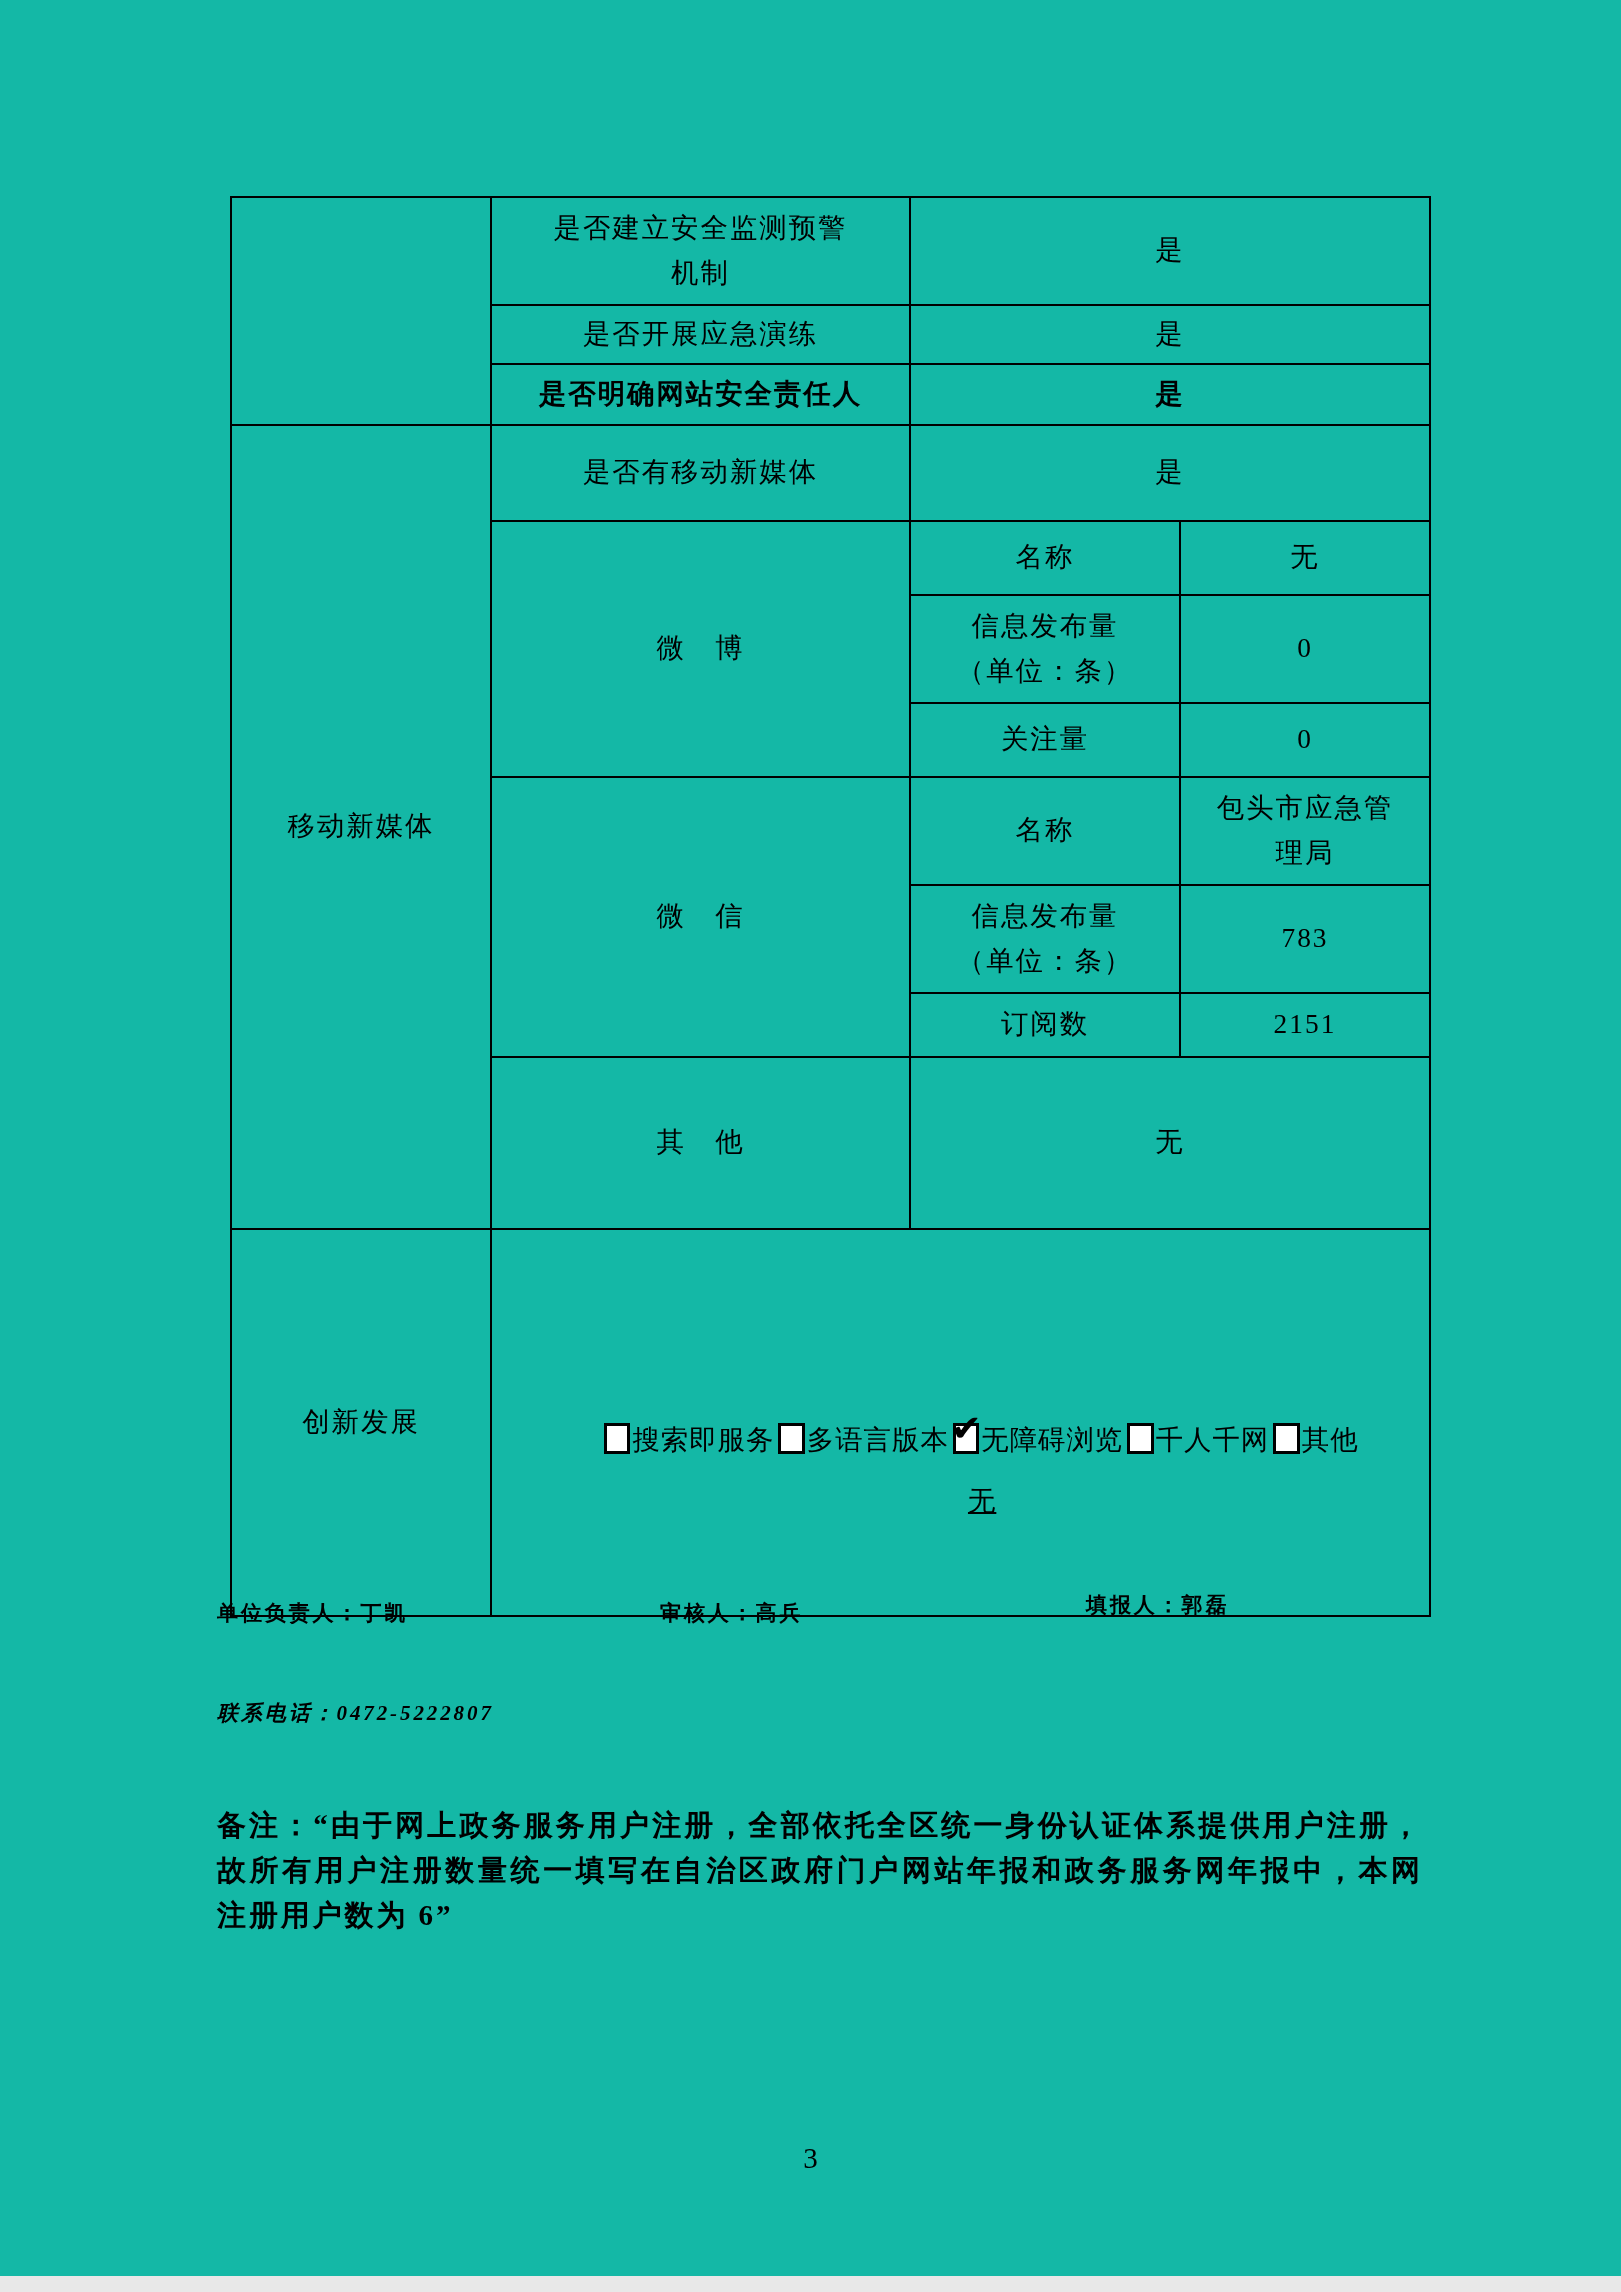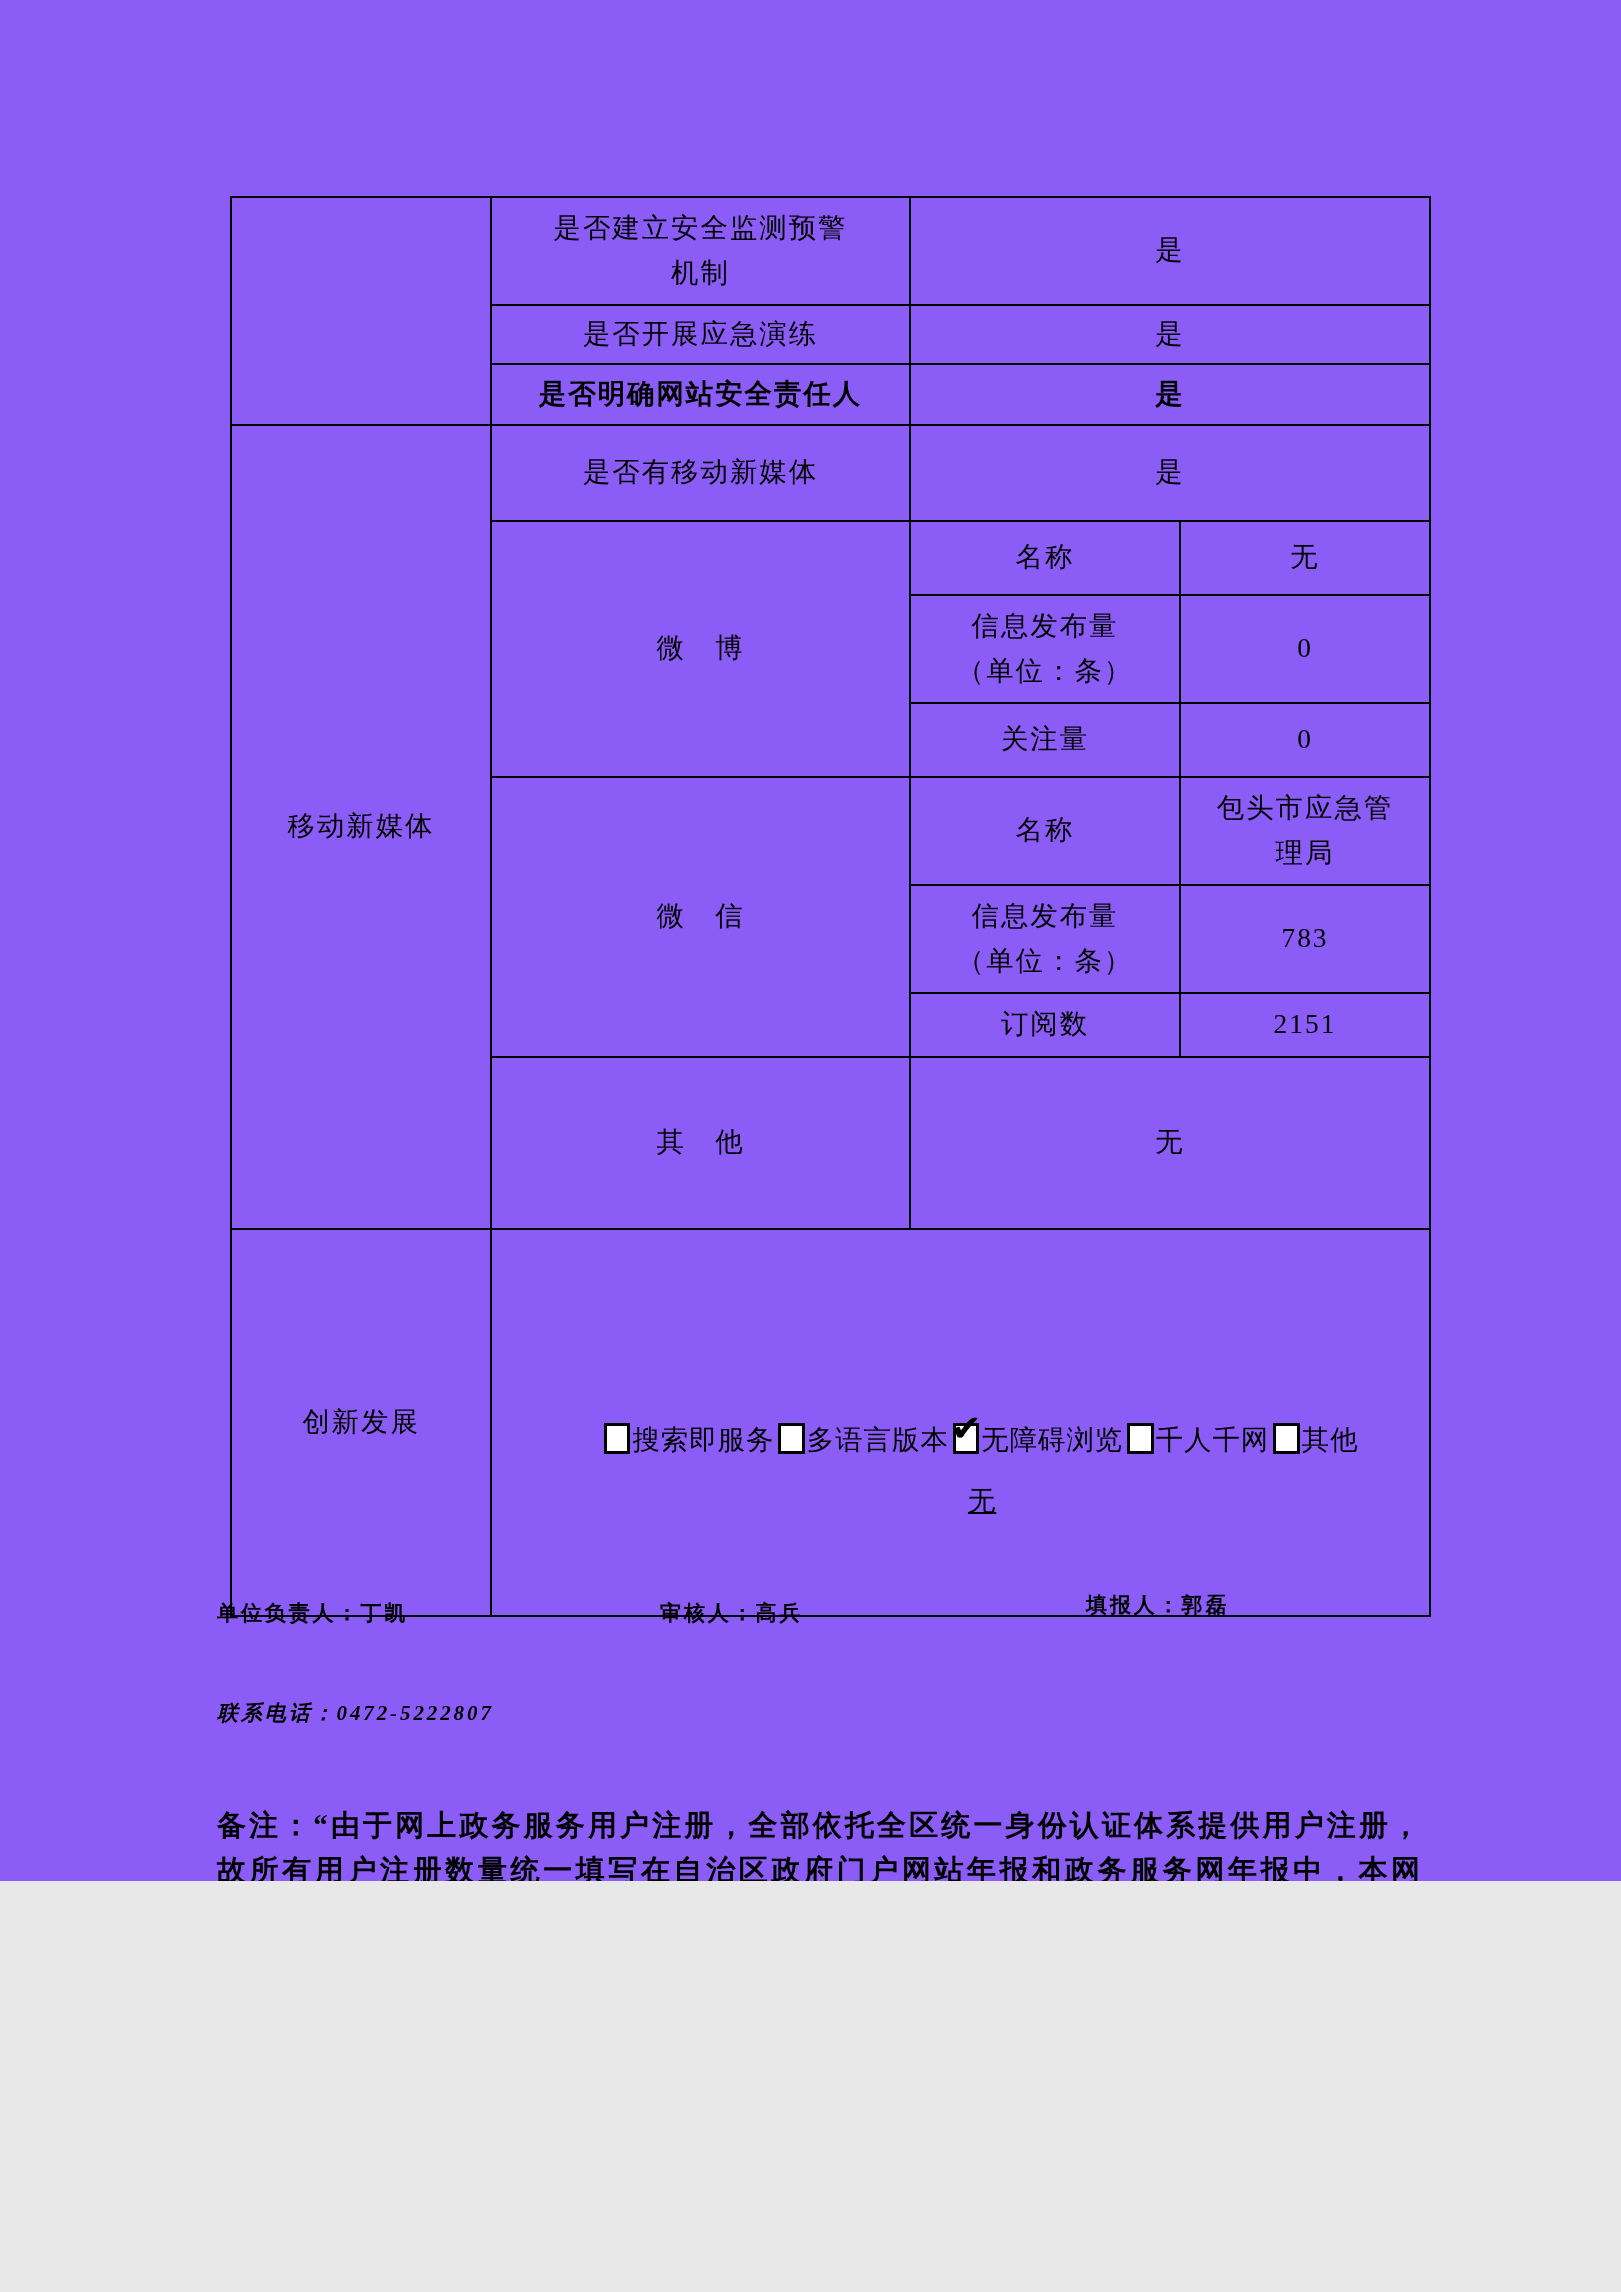--- a/index.html
+++ b/index.html
@@ -1,20 +1,20 @@
 <!DOCTYPE html>
 <html><head>
 <meta charset="utf-8">
 <style>
   html,body { margin:0; padding:0; background:#e8e8e8; }
   .page {
     position:relative;
-    width:1621px; height:1881px;
+    width:1621px; height:2276px;
     margin:0 auto;
-    background:#8b5cf6;
+    background:#14b8a6;
     font-family:"Liberation Serif","DejaVu Serif",serif;
     color:#000;
     overflow:hidden;
   }
 
   
   table.report {
     position:absolute; left:230px; top:196px;
     border-collapse:collapse; table-layout:fixed;
     border:2.9px solid #000;
@@ -144,18 +144,18 @@
       </td>
     </tr>
   </tbody>
     </table>
 
   <div class="abs sig" style="left:217px;  top:1599px;">单位负责人：丁凯</div>
   <div class="abs sig" style="left:660px;  top:1599px;">审核人：高兵</div>
   <div class="abs sig" style="left:1042px; top:1591px;margin-left:44px;">填报人：郭磊</div>
   <div class="abs sig" style="left:217px;  top:1699px;font-style:italic;">联系电话：0472-5222807</div>
 
-  <div class="remark">备注：“由于网上政务服务用户注册，全部依托全区统一身份认证体系提供用户注册，故所有用户注册数量统一填写在自治区政府门户网站年报和政务服务网年报中，本网注册用户数为 0”</div>
+  <div class="remark">备注：“由于网上政务服务用户注册，全部依托全区统一身份认证体系提供用户注册，故所有用户注册数量统一填写在自治区政府门户网站年报和政务服务网年报中，本网注册用户数为 6”</div>
 
   <div class="pageno">3</div>
 
 </div>
 
 
 </body></html>

